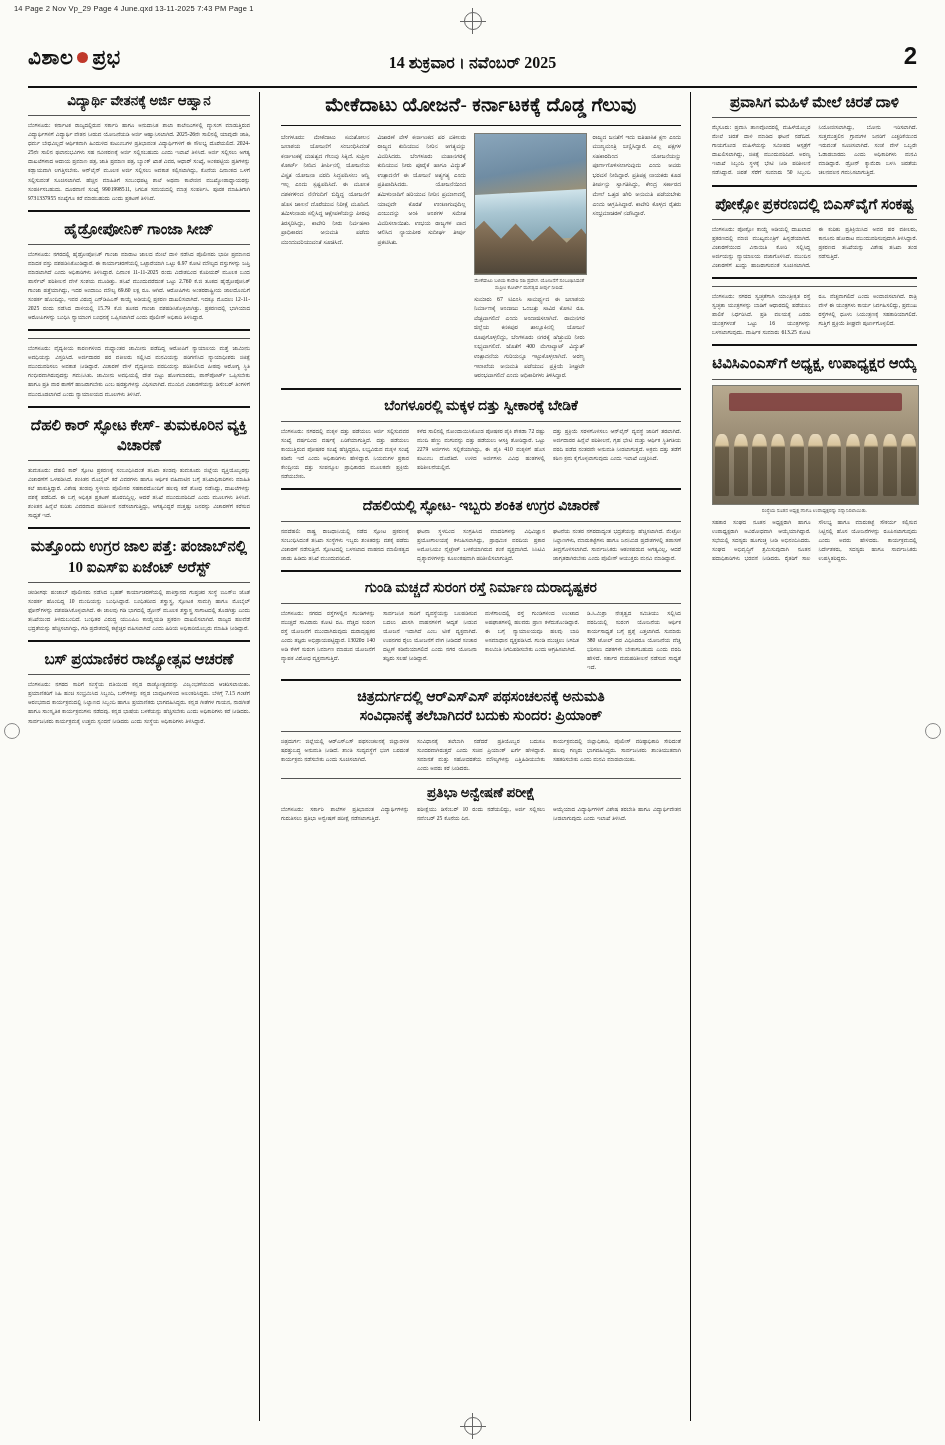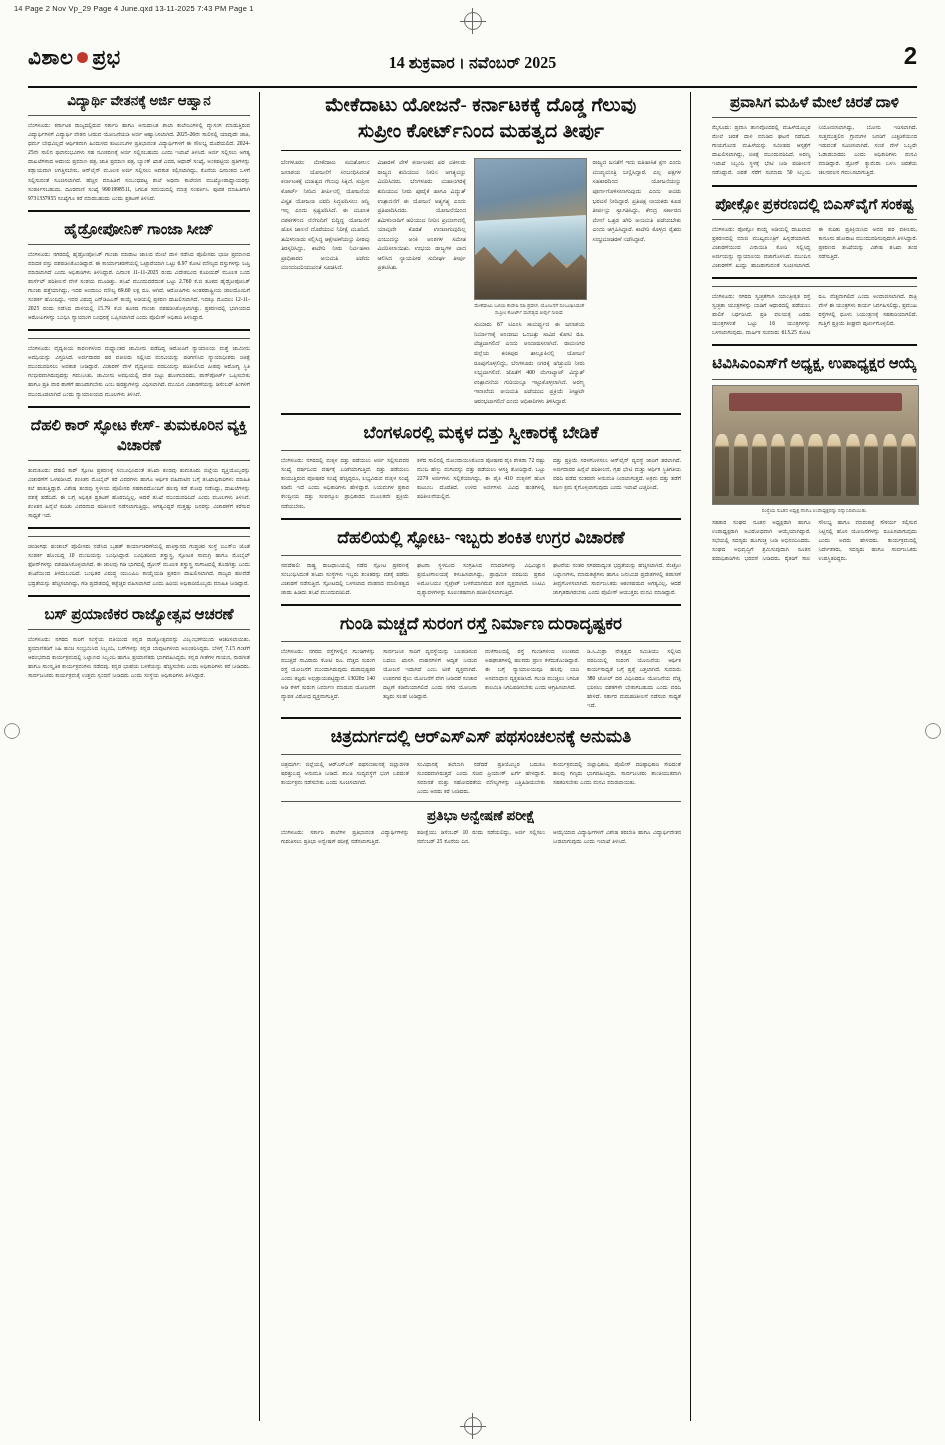--- a/index.html
+++ b/index.html
@@ -82,21 +82,21 @@
     width:205px;flex:none;
     padding-left:9px;
   }
 
   
   .hl{
     text-align:center;font-weight:bold;color:#111;
     line-height:1.35;
   }
   .hl-xl{font-size:19px;letter-spacing:.3px;}
-  .hl-lg{font-size:17px;}
+  .hl-lg{font-size:14px;}
   .hl-md{font-size:15px;}
   .hl-sm{font-size:13.5px;}
 
   .rule{border:0;border-top:1px solid #111;margin:7px 0;}
   .rule-thick{border:0;border-top:2px solid #111;margin:7px 0;}
   .rule-thin{border:0;border-top:1px solid #555;margin:5px 0;}
 
   
   .body{
     font-size:5.6px;
@@ -194,38 +194,38 @@
       <hr class="rule-thick">
 
       <div>
         <div class="hl hl-md">ದೆಹಲಿ ಕಾರ್ ಸ್ಫೋಟ ಕೇಸ್- ತುಮಕೂರಿನ ವ್ಯಕ್ತಿ ವಿಚಾರಣೆ</div>
         <hr class="rule-thin">
         <div class="body">ತುಮಕೂರು: ದೆಹಲಿ ಕಾರ್ ಸ್ಫೋಟ ಪ್ರಕರಣಕ್ಕೆ ಸಂಬಂಧಿಸಿದಂತೆ ತನಿಖಾ ತಂಡವು ತುಮಕೂರು ಜಿಲ್ಲೆಯ ವ್ಯಕ್ತಿಯೊಬ್ಬರನ್ನು ವಿಚಾರಣೆಗೆ ಒಳಪಡಿಸಿದೆ. ಶಂಕಿತನ ಮೊಬೈಲ್ ಕರೆ ವಿವರಗಳು ಹಾಗೂ ಆರ್ಥಿಕ ವಹಿವಾಟಿನ ಬಗ್ಗೆ ತನಿಖಾಧಿಕಾರಿಗಳು ಮಾಹಿತಿ ಕಲೆ ಹಾಕುತ್ತಿದ್ದಾರೆ. ವಿಶೇಷ ತಂಡವು ಸ್ಥಳೀಯ ಪೊಲೀಸರ ಸಹಕಾರದೊಂದಿಗೆ ಹಲವು ಕಡೆ ಶೋಧ ನಡೆಸಿದ್ದು, ದಾಖಲೆಗಳನ್ನು ವಶಕ್ಕೆ ಪಡೆದಿದೆ. ಈ ಬಗ್ಗೆ ಅಧಿಕೃತ ಪ್ರಕಟಣೆ ಹೊರಬಿದ್ದಿಲ್ಲ. ಆದರೆ ತನಿಖೆ ಮುಂದುವರಿದಿದೆ ಎಂದು ಮೂಲಗಳು ತಿಳಿಸಿವೆ. ಶಂಕಿತನ ಹಿನ್ನೆಲೆ ಕುರಿತು ವಿವರವಾದ ಪರಿಶೀಲನೆ ನಡೆಸಲಾಗುತ್ತಿದ್ದು, ಅಗತ್ಯವಿದ್ದರೆ ಮತ್ತಷ್ಟು ಜನರನ್ನು ವಿಚಾರಣೆಗೆ ಕರೆಸುವ ಸಾಧ್ಯತೆ ಇದೆ.</div>
       </div>
       <hr class="rule-thick">
 
       <div>
+        <div class="hl hl-md">ಮತ್ತೊಂದು ಉಗ್ರರ ಜಾಲ ಪತ್ತೆ: ಪಂಜಾಬ್‌ನಲ್ಲಿ 10 ಐಎಸ್‌ಐ ಏಜೆಂಟ್ ಅರೆಸ್ಟ್</div>
         <hr class="rule-thin">
         <div class="body">ಚಂಡೀಗಢ: ಪಂಜಾಬ್ ಪೊಲೀಸರು ನಡೆಸಿದ ಬೃಹತ್ ಕಾರ್ಯಾಚರಣೆಯಲ್ಲಿ ಪಾಕಿಸ್ತಾನದ ಗುಪ್ತಚರ ಸಂಸ್ಥೆ ಐಎಸ್‌ಐ ಜೊತೆ ಸಂಪರ್ಕ ಹೊಂದಿದ್ದ 10 ಮಂದಿಯನ್ನು ಬಂಧಿಸಿದ್ದಾರೆ. ಬಂಧಿತರಿಂದ ಶಸ್ತ್ರಾಸ್ತ್ರ, ಸ್ಫೋಟಕ ಸಾಮಗ್ರಿ ಹಾಗೂ ಮೊಬೈಲ್ ಫೋನ್‌ಗಳನ್ನು ವಶಪಡಿಸಿಕೊಳ್ಳಲಾಗಿದೆ. ಈ ಜಾಲವು ಗಡಿ ಭಾಗದಲ್ಲಿ ಡ್ರೋನ್ ಮೂಲಕ ಶಸ್ತ್ರಾಸ್ತ್ರ ಸಾಗಾಟದಲ್ಲಿ ತೊಡಗಿತ್ತು ಎಂದು ತನಿಖೆಯಿಂದ ತಿಳಿದುಬಂದಿದೆ. ಬಂಧಿತರ ವಿರುದ್ಧ ಯುಎಪಿಎ ಕಾಯ್ದೆಯಡಿ ಪ್ರಕರಣ ದಾಖಲಿಸಲಾಗಿದೆ. ರಾಜ್ಯದ ಹಲವೆಡೆ ಭದ್ರತೆಯನ್ನು ಹೆಚ್ಚಿಸಲಾಗಿದ್ದು, ಗಡಿ ಪ್ರದೇಶದಲ್ಲಿ ಕಟ್ಟೆಚ್ಚರ ವಹಿಸಲಾಗಿದೆ ಎಂದು ಹಿರಿಯ ಅಧಿಕಾರಿಯೊಬ್ಬರು ಮಾಹಿತಿ ನೀಡಿದ್ದಾರೆ.</div>
       </div>
       <hr class="rule-thick">
 
       <div>
         <div class="hl hl-md">ಬಸ್ ಪ್ರಯಾಣಿಕರ ರಾಜ್ಯೋತ್ಸವ ಆಚರಣೆ</div>
         <hr class="rule-thin">
         <div class="body">ಬೆಂಗಳೂರು: ನಗರದ ಸಾರಿಗೆ ಸಂಸ್ಥೆಯ ವತಿಯಿಂದ ಕನ್ನಡ ರಾಜ್ಯೋತ್ಸವವನ್ನು ವಿಜೃಂಭಣೆಯಿಂದ ಆಚರಿಸಲಾಯಿತು. ಪ್ರಯಾಣಿಕರಿಗೆ ಸಿಹಿ ಹಂಚಿ ಸಂಭ್ರಮಿಸಿದ ಸಿಬ್ಬಂದಿ, ಬಸ್‌ಗಳನ್ನು ಕನ್ನಡ ಬಾವುಟಗಳಿಂದ ಅಲಂಕರಿಸಿದ್ದರು. ಬೆಳಿಗ್ಗೆ 7.15 ಗಂಟೆಗೆ ಆರಂಭವಾದ ಕಾರ್ಯಕ್ರಮದಲ್ಲಿ ನಿಲ್ದಾಣದ ಸಿಬ್ಬಂದಿ ಹಾಗೂ ಪ್ರಯಾಣಿಕರು ಭಾಗವಹಿಸಿದ್ದರು. ಕನ್ನಡ ಗೀತೆಗಳ ಗಾಯನ, ನಾಡಗೀತೆ ಹಾಗೂ ಸಾಂಸ್ಕೃತಿಕ ಕಾರ್ಯಕ್ರಮಗಳು ನಡೆದವು. ಕನ್ನಡ ಭಾಷೆಯ ಬಳಕೆಯನ್ನು ಹೆಚ್ಚಿಸಬೇಕು ಎಂದು ಅಧಿಕಾರಿಗಳು ಕರೆ ನೀಡಿದರು. ಸಾರ್ವಜನಿಕರು ಕಾರ್ಯಕ್ರಮಕ್ಕೆ ಉತ್ತಮ ಸ್ಪಂದನೆ ನೀಡಿದರು ಎಂದು ಸಂಸ್ಥೆಯ ಅಧಿಕಾರಿಗಳು ತಿಳಿಸಿದ್ದಾರೆ.</div>
       </div>
 
     </div>
 
     <div class="col-mid">
 
       <div>
         <div class="hl hl-xl">ಮೇಕೆದಾಟು ಯೋಜನೆ- ಕರ್ನಾಟಕಕ್ಕೆ ದೊಡ್ಡ ಗೆಲುವು</div>
-        <div class="hl hl-xl">ಸುಪ್ರೀಂ ಕೋರ್ಟ್‌ನಿಂದ ಮಹತ್ವದ ತೀರ್ಪು</div>
         <hr class="rule">
         <div style="display:flex;gap:8px;">
           <div style="flex:1 1 0;">
             <div class="body lead">ಬೆಂಗಳೂರು: ಮೇಕೆದಾಟು ಸಮತೋಲನ ಜಲಾಶಯ ಯೋಜನೆಗೆ ಸಂಬಂಧಿಸಿದಂತೆ ಕರ್ನಾಟಕಕ್ಕೆ ಮಹತ್ವದ ಗೆಲುವು ಸಿಕ್ಕಿದೆ. ಸುಪ್ರೀಂ ಕೋರ್ಟ್ ನೀಡಿದ ತೀರ್ಪಿನಲ್ಲಿ ಯೋಜನೆಯ ವಿಸ್ತೃತ ಯೋಜನಾ ವರದಿ ಸಿದ್ಧಪಡಿಸಲು ಅಡ್ಡಿ ಇಲ್ಲ ಎಂದು ಸ್ಪಷ್ಟಪಡಿಸಿದೆ. ಈ ಮೂಲಕ ದಶಕಗಳಿಂದ ನೆನೆಗುದಿಗೆ ಬಿದ್ದಿದ್ದ ಯೋಜನೆಗೆ ಹೊಸ ಚಾಲನೆ ದೊರೆಯುವ ನಿರೀಕ್ಷೆ ಮೂಡಿದೆ. ತಮಿಳುನಾಡು ಸಲ್ಲಿಸಿದ್ದ ಆಕ್ಷೇಪಣೆಯನ್ನು ಪೀಠವು ತಿರಸ್ಕರಿಸಿದ್ದು, ಕಾವೇರಿ ನೀರು ನಿರ್ವಹಣಾ ಪ್ರಾಧಿಕಾರದ ಅನುಮತಿ ಪಡೆದು ಮುಂದುವರಿಯುವಂತೆ ಸೂಚಿಸಿದೆ.</div>
           </div>
           <div style="flex:1 1 0;">
             <div class="body lead">ವಿಚಾರಣೆ ವೇಳೆ ಕರ್ನಾಟಕದ ಪರ ವಕೀಲರು ರಾಜ್ಯದ ಕುಡಿಯುವ ನೀರಿನ ಅಗತ್ಯವನ್ನು ವಿವರಿಸಿದರು. ಬೆಂಗಳೂರು ಮಹಾನಗರಕ್ಕೆ ಕುಡಿಯುವ ನೀರು ಪೂರೈಕೆ ಹಾಗೂ ವಿದ್ಯುತ್ ಉತ್ಪಾದನೆಗೆ ಈ ಯೋಜನೆ ಅತ್ಯಗತ್ಯ ಎಂದು ಪ್ರತಿಪಾದಿಸಿದರು. ಯೋಜನೆಯಿಂದ ತಮಿಳುನಾಡಿಗೆ ಹರಿಯುವ ನೀರಿನ ಪ್ರಮಾಣದಲ್ಲಿ ಯಾವುದೇ ಕೊರತೆ ಉಂಟಾಗುವುದಿಲ್ಲ ಎಂಬುದನ್ನು ಅಂಕಿ ಅಂಶಗಳ ಸಮೇತ ವಿವರಿಸಲಾಯಿತು. ಉಭಯ ರಾಜ್ಯಗಳ ವಾದ ಆಲಿಸಿದ ನ್ಯಾಯಪೀಠ ಸುದೀರ್ಘ ತೀರ್ಪು ಪ್ರಕಟಿಸಿತು.</div>
           </div>
           <div style="flex:1.25 1 0;">
             <div class="photo river"></div>
@@ -288,20 +288,21 @@
             </div>
           <div style="flex:1 1 0;">
               <div class="body">ಡಿ.ಸಿ.ಮಿಶ್ರಾ ನೇತೃತ್ವದ ಸಮಿತಿಯು ಸಲ್ಲಿಸಿದ ವರದಿಯಲ್ಲಿ ಸುರಂಗ ಯೋಜನೆಯ ಆರ್ಥಿಕ ಕಾರ್ಯಸಾಧ್ಯತೆ ಬಗ್ಗೆ ಪ್ರಶ್ನೆ ಎತ್ತಲಾಗಿದೆ. ಸುಮಾರು 380 ಟೋಲ್ ದರ ವಿಧಿಸಿದರೂ ಯೋಜನೆಯ ವೆಚ್ಚ ಭರಿಸಲು ದಶಕಗಳೇ ಬೇಕಾಗಬಹುದು ಎಂದು ವರದಿ ಹೇಳಿದೆ. ಸರ್ಕಾರ ಮರುಪರಿಶೀಲನೆ ನಡೆಸುವ ಸಾಧ್ಯತೆ ಇದೆ.</div>
             </div>
         </div>
       </div>
       <hr class="rule-thick">
 
       <div>
         <div class="hl hl-lg">ಚಿತ್ರದುರ್ಗದಲ್ಲಿ ಆರ್‌ಎಸ್‌ಎಸ್ ಪಥಸಂಚಲನಕ್ಕೆ ಅನುಮತಿ</div>
+        <div class="hl hl-lg">ಸಂವಿಧಾನಕ್ಕೆ ತಲೆಬಾಗಿದರೆ ಬದುಕು ಸುಂದರ: ಪ್ರಿಯಾಂಕ್</div>
         <hr class="rule-thin">
         <div style="display:flex;gap:8px;">
           <div style="flex:1 1 0;">
               <div class="body">ಚಿತ್ರದುರ್ಗ: ಜಿಲ್ಲೆಯಲ್ಲಿ ಆರ್‌ಎಸ್‌ಎಸ್ ಪಥಸಂಚಲನಕ್ಕೆ ಜಿಲ್ಲಾಡಳಿತ ಷರತ್ತುಬದ್ಧ ಅನುಮತಿ ನೀಡಿದೆ. ಶಾಂತಿ ಸುವ್ಯವಸ್ಥೆಗೆ ಭಂಗ ಬರದಂತೆ ಕಾರ್ಯಕ್ರಮ ನಡೆಸಬೇಕು ಎಂದು ಸೂಚಿಸಲಾಗಿದೆ.</div>
             </div>
           <div style="flex:1 1 0;">
               <div class="body">ಸಂವಿಧಾನಕ್ಕೆ ತಲೆಬಾಗಿ ನಡೆದರೆ ಪ್ರತಿಯೊಬ್ಬರ ಬದುಕೂ ಸುಂದರವಾಗಿರುತ್ತದೆ ಎಂದು ಸಚಿವ ಪ್ರಿಯಾಂಕ್ ಖರ್ಗೆ ಹೇಳಿದ್ದಾರೆ. ಸಮಾನತೆ ಮತ್ತು ಸಹೋದರತೆಯ ಮೌಲ್ಯಗಳನ್ನು ಎತ್ತಿಹಿಡಿಯಬೇಕು ಎಂದು ಅವರು ಕರೆ ನೀಡಿದರು.</div>
             </div>
           <div style="flex:1 1 0;">
               <div class="body">ಕಾರ್ಯಕ್ರಮದಲ್ಲಿ ಜಿಲ್ಲಾಧಿಕಾರಿ, ಪೊಲೀಸ್ ವರಿಷ್ಠಾಧಿಕಾರಿ ಸೇರಿದಂತೆ ಹಲವು ಗಣ್ಯರು ಭಾಗವಹಿಸಿದ್ದರು. ಸಾರ್ವಜನಿಕರು ಶಾಂತಿಯುತವಾಗಿ ಸಹಕರಿಸಬೇಕು ಎಂದು ಮನವಿ ಮಾಡಲಾಯಿತು.</div>

